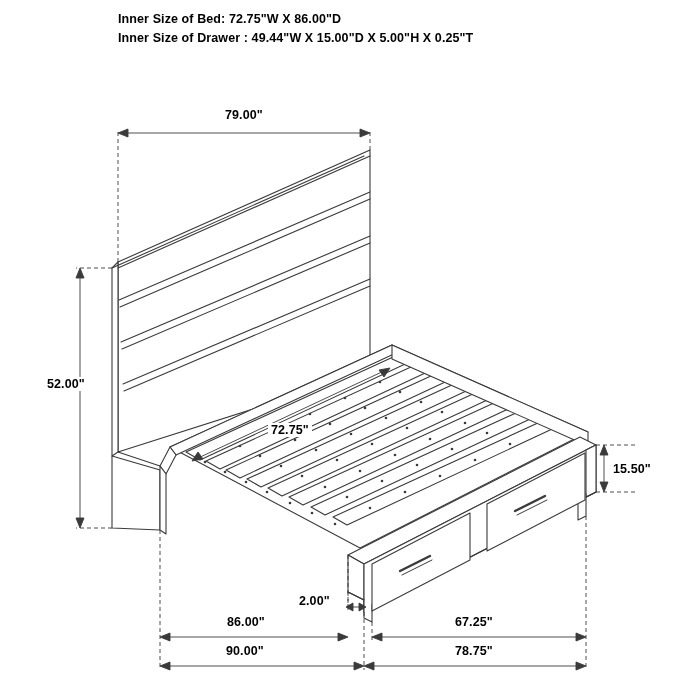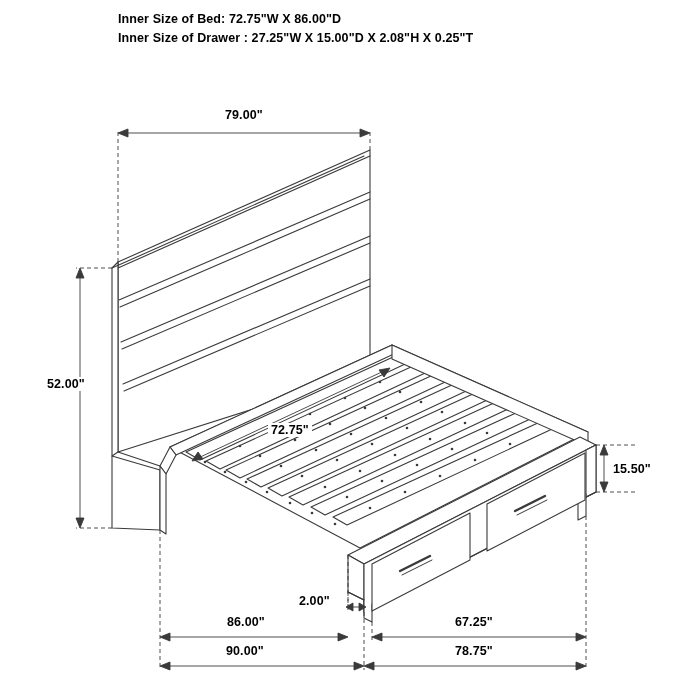--- a/index.html
+++ b/index.html
@@ -50,21 +50,21 @@
     letter-spacing: 0.1px;
   }
 </style>
 </head>
 <body>
 
 <div id="root">
 
   <div class="spec-block">
     <span class="spec-line">Inner Size of Bed: 72.75"W X 86.00"D</span>
-    <span class="spec-line">Inner Size of Drawer : 27.25"W X 15.00"D X 2.08"H X 0.25"T</span>
+    <span class="spec-line">Inner Size of Drawer : 49.44"W X 15.00"D X 5.00"H X 0.25"T</span>
   </div>
 
   <svg class="diagram" viewBox="0 0 700 700">
     <g fill="none" stroke="#3a3a3a" stroke-width="1.1" stroke-linejoin="round" stroke-linecap="round">
 
       <g>
 
         <path d="M118,262 L370,150 L370,372 L118,452 Z" fill="#ffffff"></path>
 
         <path d="M118,262 L112,268 L112,456 L118,452 Z" fill="#ffffff"></path>

